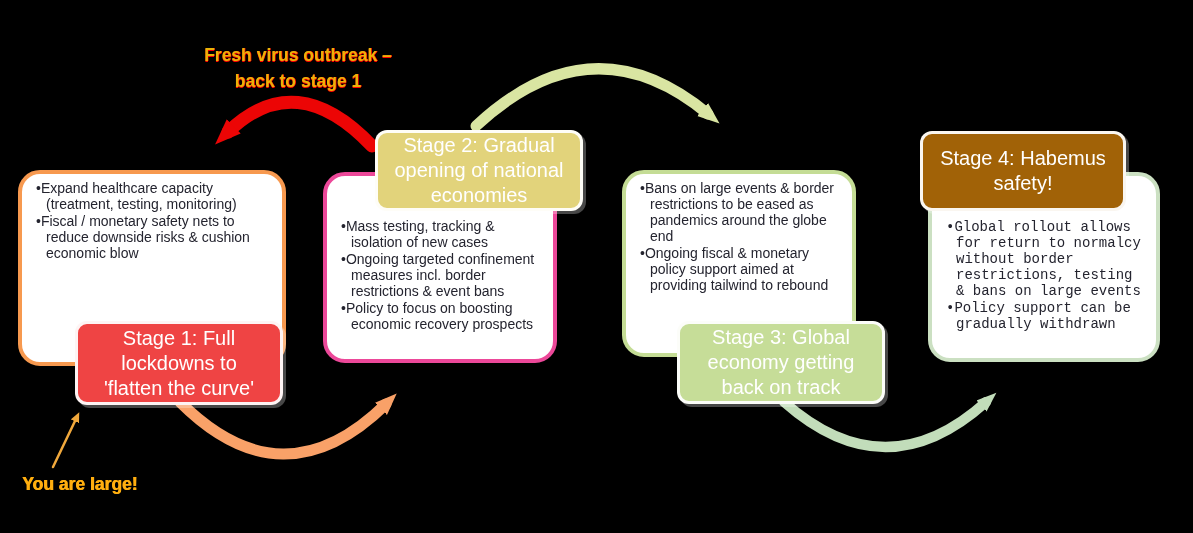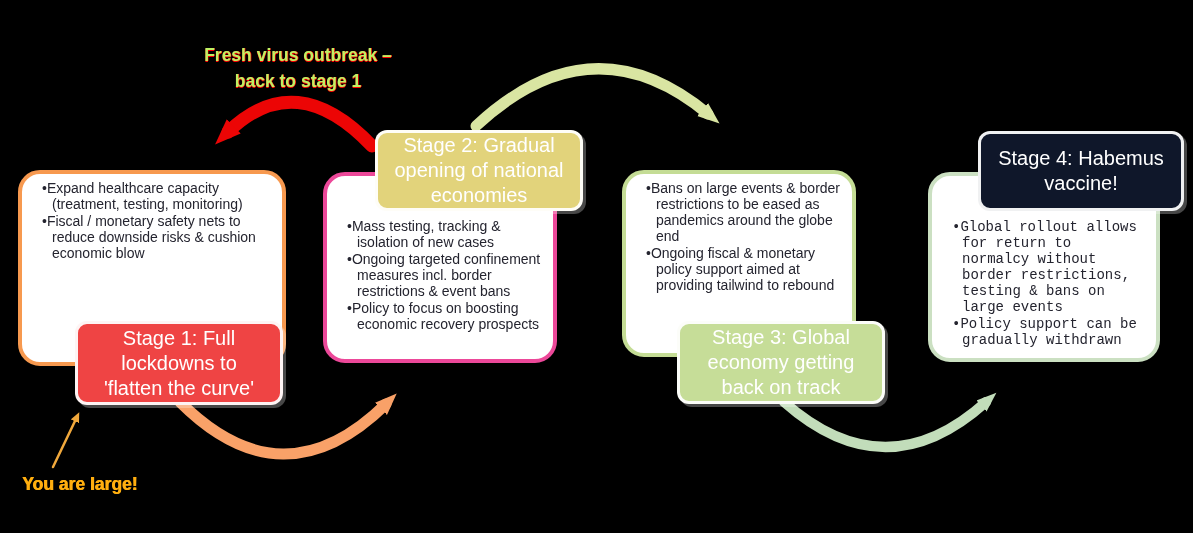--- a/index.html
+++ b/index.html
@@ -9,21 +9,21 @@
     font-family:"Liberation Sans", sans-serif; overflow:hidden;
   }
   
   .arrow-layer { position:absolute; left:0; top:0; width:1193px; height:533px; z-index:1; }
 
   
   .card {
     position:absolute; background:#ffffff; border-radius:22px; z-index:2;
     color:#24242F; font-size:14px; line-height:1.14;
   }
-  .card .bullets { padding:7px 10px 0 20px; }
+  .card .bullets { padding:7px 10px 0 14px; }
   .bullet { padding-left:10px; text-indent:-10px; margin-bottom:1px; }
   .bullet::before { content:"\2022"; }
   #card-1 { left:18px;  top:170px; width:268px; height:196px; border:4px solid #F7994F; }
   #card-1 .bullets { padding-right:20px; }
   #card-2 { left:323px; top:172px; width:234px; height:191px; border:4px solid #ec4899; }
   #card-2 .bullets { padding-top:43px; padding-right:4px; }
   #card-3 { left:622px; top:170px; width:234px; height:187px; border:4px solid #C4DC95; }
   #card-3 .bullets { padding-right:6px; }
   #card-4 { left:928px; top:172px; width:232px; height:190px; border:4px solid #CBE0C2;font-family:Liberation Mono, monospace; }
   #card-4 .bullets { padding-top:44px; padding-right:10px; }
@@ -31,26 +31,26 @@
   
   .badge {
     position:absolute; z-index:3; border:3px solid rgba(255,255,255,0.94); border-radius:12px;
     display:flex; flex-direction:column; justify-content:center; align-items:center;
     color:#ffffff; font-size:20px; line-height:25px; text-align:center;
     box-shadow:3px 3px 0 rgba(255,255,255,0.28);
   }
   #badge-1 { left:75px;  top:321px; width:208px; height:84px; background:#ef4444; }
   #badge-2 { left:375px; top:130px; width:208px; height:81px; background:#E2D37B; }
   #badge-3 { left:677px; top:321px; width:208px; height:83px; background:#C6DD98;align-items:center; }
-  #badge-4 { left:978px; top:131px; width:206px; height:80px; background:#0f172a; }
+  #badge-4 { left:920px; top:131px; width:206px; height:80px; background:#a16207; }
 
   
   .outbreak-note {
     position:absolute; left:182px; top:42px; width:232px; z-index:4;
-    color:#bef264; font-weight:bold; font-size:17.5px; line-height:26px; text-align:center;
+    color:#eab308; font-weight:bold; font-size:17.5px; line-height:26px; text-align:center;
     text-shadow:0.7px 0 0 #FE0000, 0 0.5px 0 #FE0000;
   }
   .you-are-here {
     position:absolute; left:22px; top:474px; z-index:4;
     color:#FFAE0F; font-weight:bold; font-size:17.5px;
     text-shadow:0.7px 0 0 #FFAE0F;
   }
 </style>
 </head>
 <body>
@@ -120,21 +120,21 @@
   </div>
 
   <div class="card" id="card-4">
     <div class="bullets">
       <div class="bullet">Global rollout allows for return to normalcy without border restrictions, testing &amp; bans on large events</div>
       <div class="bullet">Policy support can be gradually withdrawn</div>
     </div>
   </div>
   <div class="badge" id="badge-4">
     <div>Stage 4: Habemus</div>
-    <div>vaccine!</div>
+    <div>safety!</div>
   </div>
 
   <div class="outbreak-note">
     <div>Fresh virus outbreak –</div>
     <div>back to stage 1</div>
   </div>
   <div class="you-are-here">You are large!</div>
 
 </div>
 

